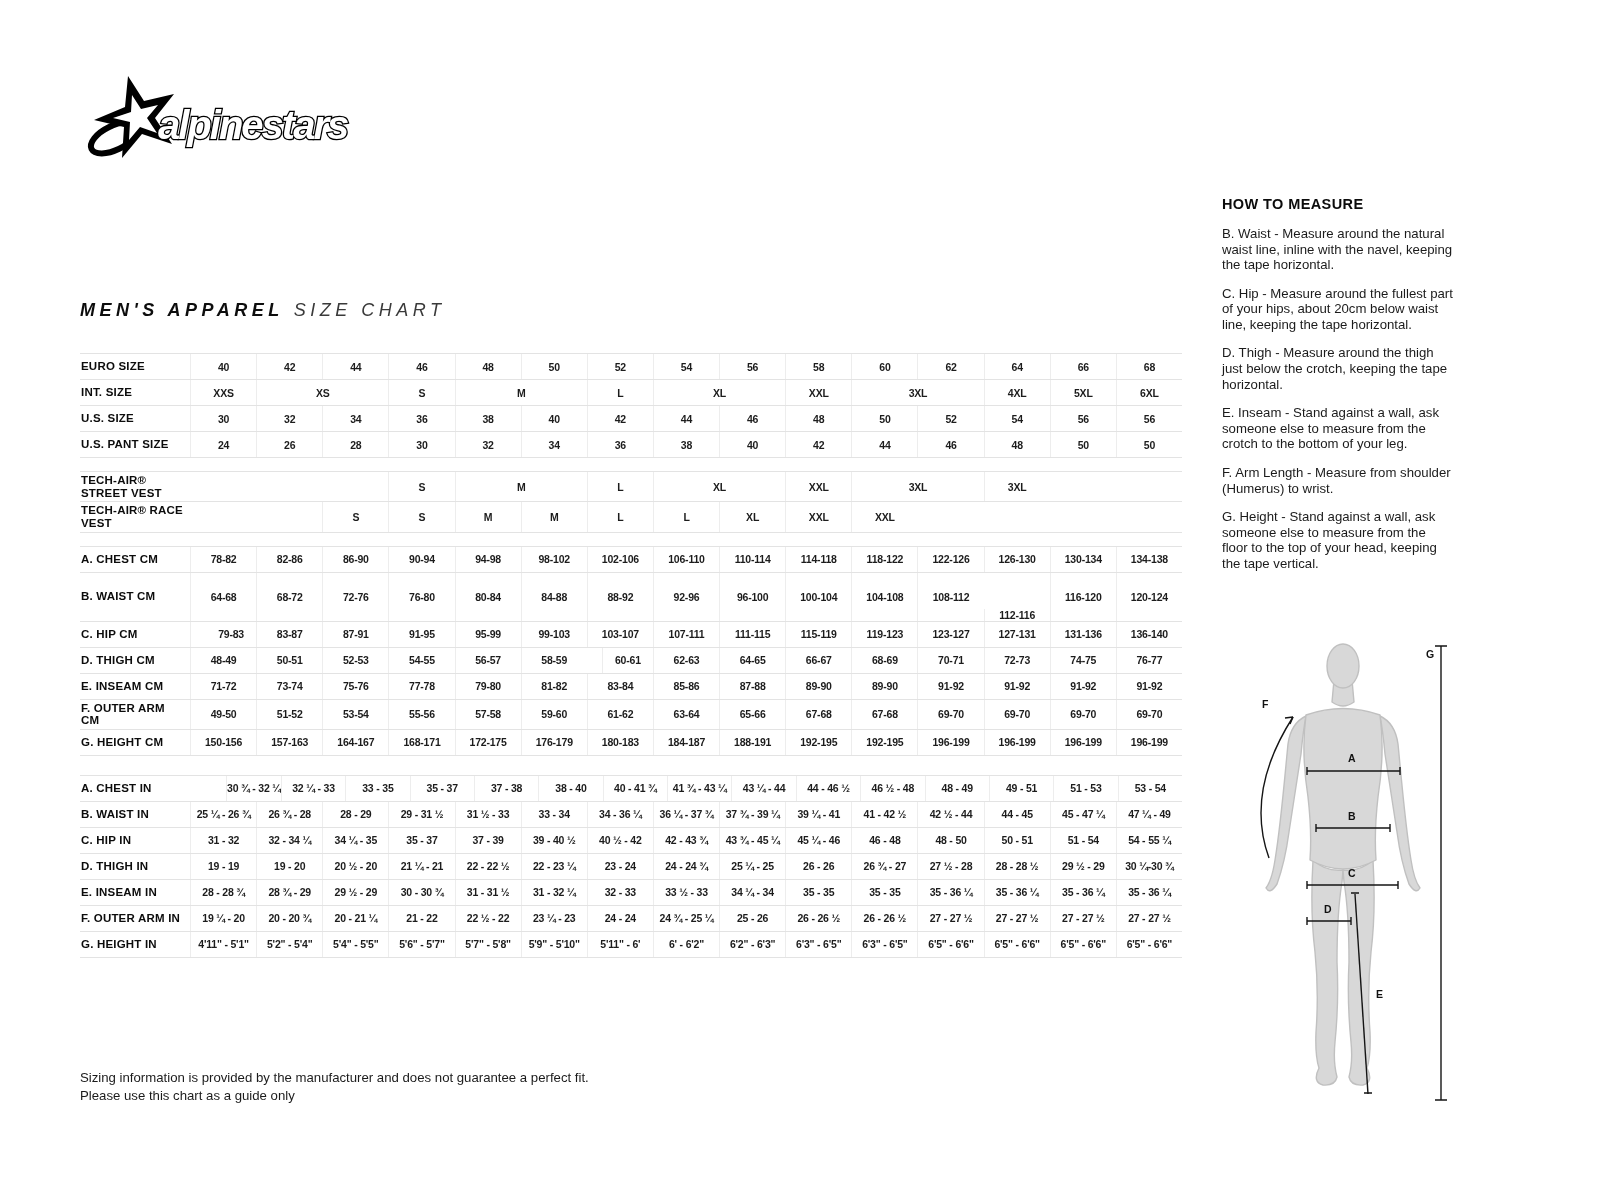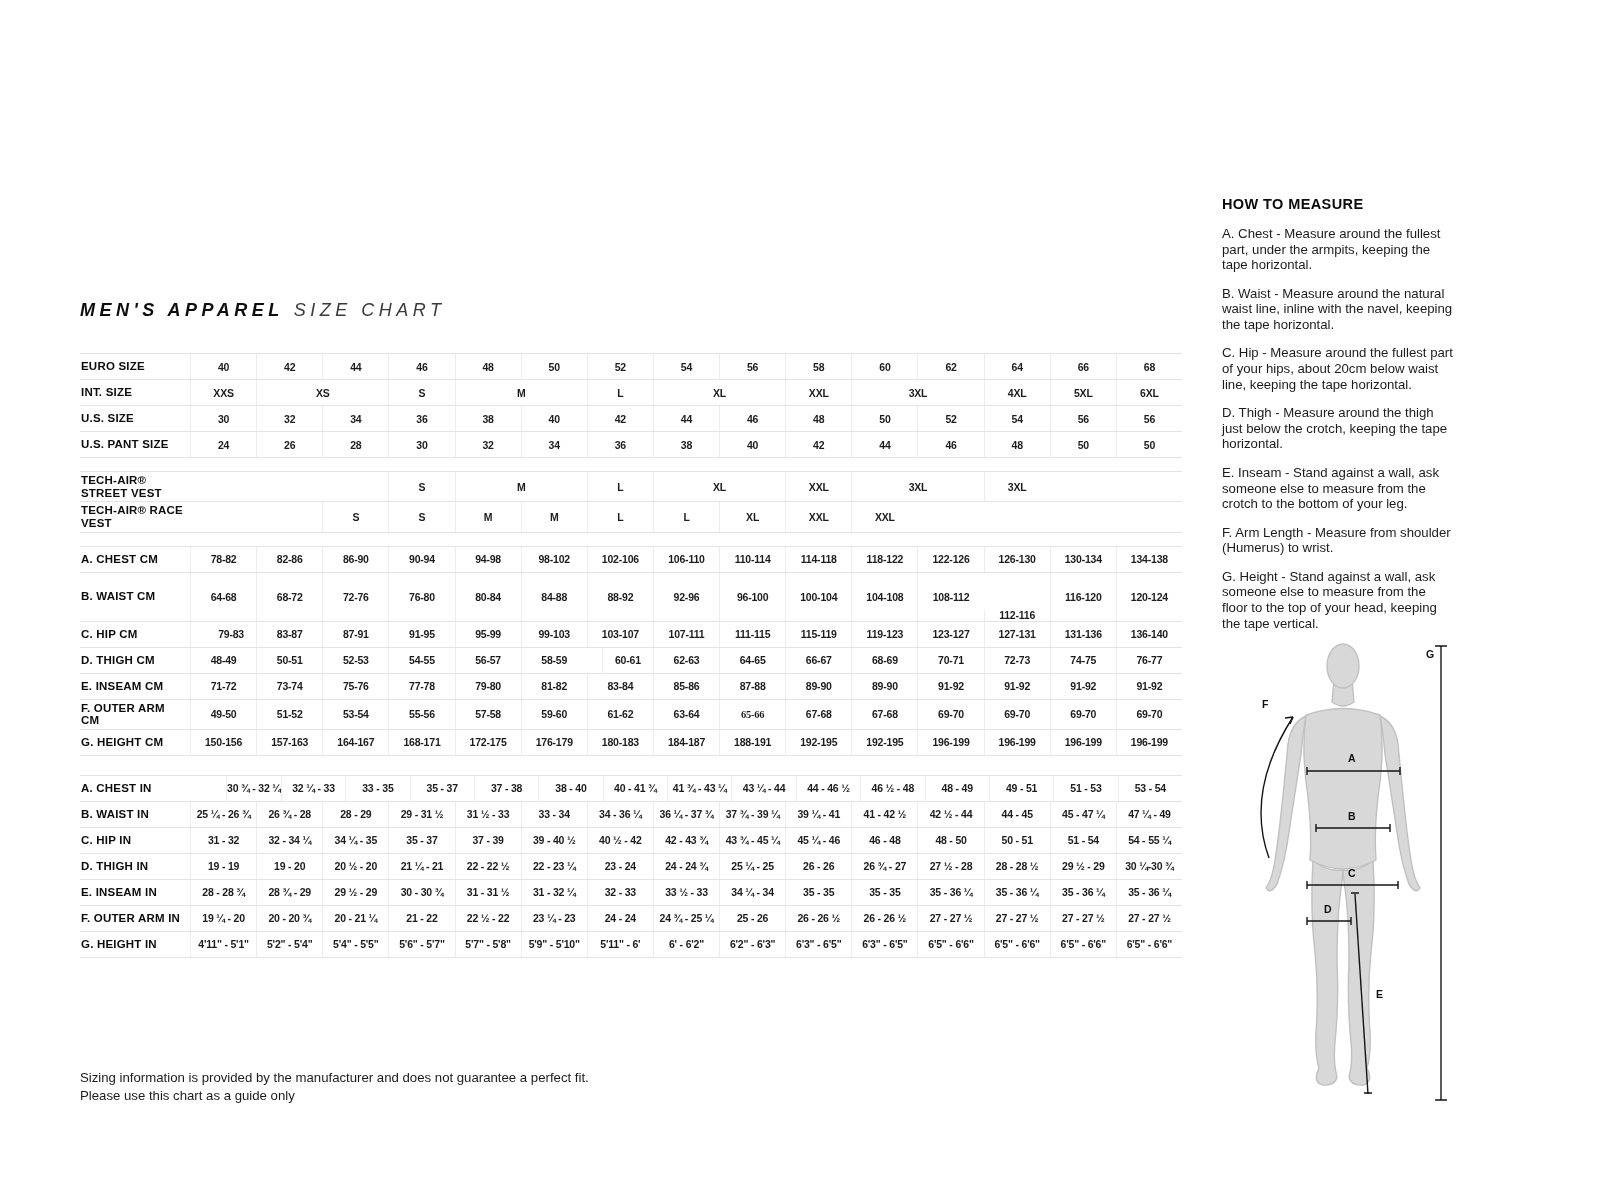--- a/index.html
+++ b/index.html
@@ -40,20 +40,30 @@
   .diag-label{font-family:"Liberation Sans","DejaVu Sans",sans-serif;font-size:10.5px;font-weight:bold;fill:#111;}
 
   
   .footnote{position:absolute;left:80px;top:1069px;font-size:13.2px;line-height:1.35;color:#1b1b1b;}
 </style>
 </head>
 <body>
 
 <div class="canvas">
 
+  <div class="logo">
+    <svg viewBox="0 0 280 95">
+      <g>
+        <ellipse cx="32" cy="66" rx="25" ry="12" transform="rotate(-26 32 66)" fill="none" stroke="#000" stroke-width="6"></ellipse>
+        <polygon fill="#000" points="46,4 62,29 92,22 73,46 90,72 60,62 40,86 42,55 12,48 43,35"></polygon>
+        <polygon fill="#fff" points="50,23 59,37 76,33 65,46 75,61 58,55 47,68 48,50 31,46 49,40"></polygon>
+      </g>
+      <text x="76" y="67" font-family="Liberation Sans, DejaVu Sans, sans-serif" font-size="40" font-weight="bold" font-style="italic" letter-spacing="-2" fill="#fff" stroke="#000" stroke-width="2.6" style="paint-order:stroke">alpinestars</text>
+    </svg>
+  </div>
 
   <div class="page-title">
     <span class="strong">MEN'S APPAREL</span><span class="light">SIZE CHART</span>
   </div>
 
   <div class="size-table" id="size-table">
       <div class="tblock">
         <div class="trow">
           <div class="tlabel">EURO SIZE</div>
           <div class="tcell" style="grid-column: span 1;">40</div>
@@ -245,21 +255,21 @@
         <div class="trow">
           <div class="tlabel">F. OUTER ARM CM</div>
           <div class="tcell" style="grid-column: span 1;">49-50</div>
           <div class="tcell" style="grid-column: span 1;">51-52</div>
           <div class="tcell" style="grid-column: span 1;">53-54</div>
           <div class="tcell" style="grid-column: span 1;">55-56</div>
           <div class="tcell" style="grid-column: span 1;">57-58</div>
           <div class="tcell" style="grid-column: span 1;">59-60</div>
           <div class="tcell" style="grid-column: span 1;">61-62</div>
           <div class="tcell" style="grid-column: span 1;">63-64</div>
-          <div class="tcell" style="grid-column: span 1; font-family: Liberation Serif, serif;">65-66</div>
+          <div class="tcell" style="grid-column: span 1;">65-66</div>
           <div class="tcell" style="grid-column: span 1;">67-68</div>
           <div class="tcell" style="grid-column: span 1;">67-68</div>
           <div class="tcell" style="grid-column: span 1;">69-70</div>
           <div class="tcell" style="grid-column: span 1;">69-70</div>
           <div class="tcell" style="grid-column: span 1;">69-70</div>
           <div class="tcell" style="grid-column: span 1;">69-70</div>
         </div>
         <div class="trow">
           <div class="tlabel">G. HEIGHT CM</div>
           <div class="tcell" style="grid-column: span 1;">150-156</div>
@@ -404,21 +414,20 @@
           <div class="tcell" style="grid-column: span 1;">6'5" - 6'6"</div>
           <div class="tcell" style="grid-column: span 1;">6'5" - 6'6"</div>
           <div class="tcell" style="grid-column: span 1;">6'5" - 6'6"</div>
           <div class="tcell" style="grid-column: span 1;">6'5" - 6'6"</div>
         </div>
       </div>
     </div>
 
   <aside class="measure-panel">
     <h2>HOW TO MEASURE</h2>
-    <p>A. Chest - Measure around the fullest part, under the armpits, keeping the tape horizontal.</p>
     <p>B. Waist - Measure around the natural waist line, inline with the navel, keeping the tape horizontal.</p>
     <p>C. Hip - Measure around the fullest part of your hips, about 20cm below waist line, keeping the tape horizontal.</p>
     <p>D. Thigh - Measure around the thigh just below the crotch, keeping the tape horizontal.</p>
     <p>E. Inseam - Stand against a wall, ask someone else to measure from the crotch to the bottom of your leg.</p>
     <p>F. Arm Length - Measure from shoulder (Humerus) to wrist.</p>
     <p>G. Height - Stand against a wall, ask someone else to measure from the floor to the top of your head, keeping the tape vertical.</p>
   </aside>
 
   <figure class="body-diagram" style="margin:0">
     <svg viewBox="0 0 218 485">

